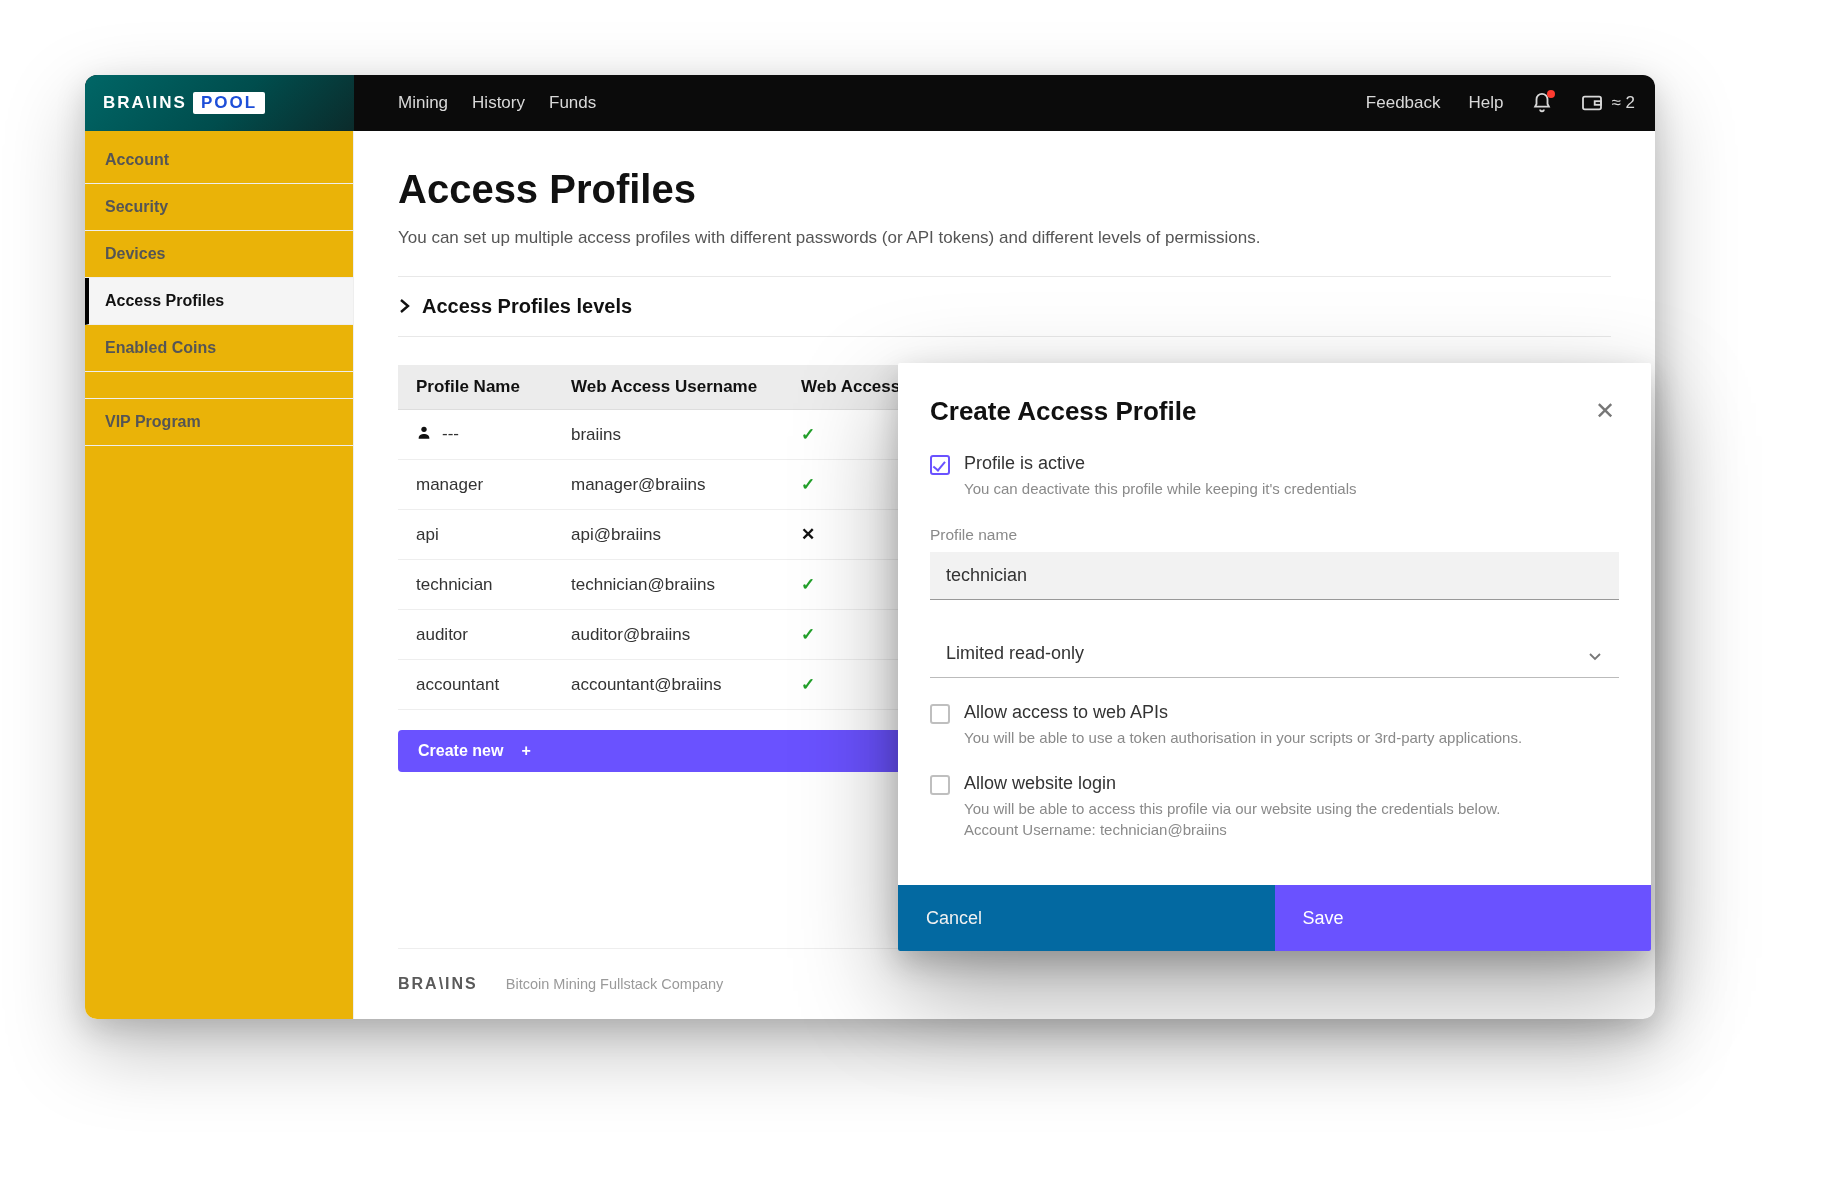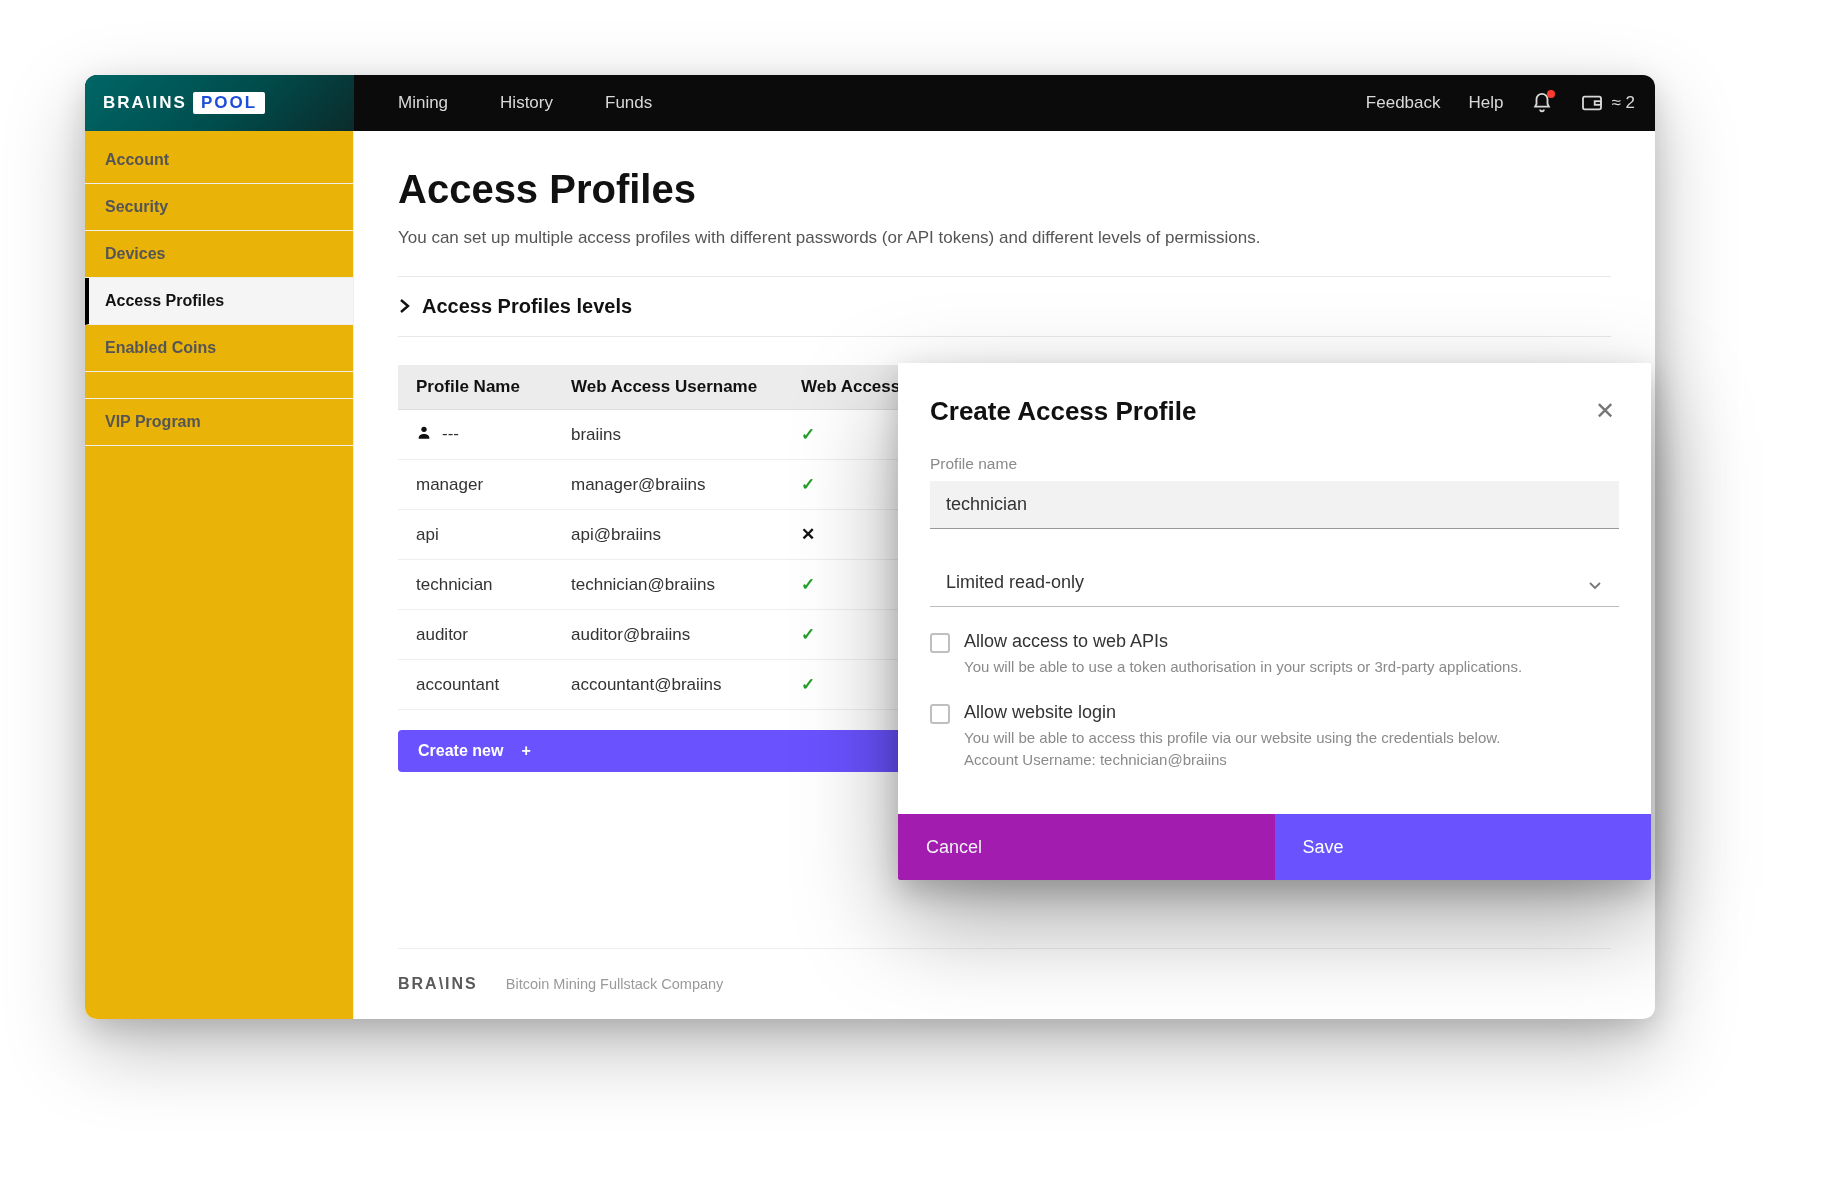--- a/index.html
+++ b/index.html
@@ -32,21 +32,21 @@
   .brand {
     width: 269px; height: 56px;
     background: linear-gradient(135deg, #006666 0%, #004d4d 55%, #0b2b2b 100%);
     display: flex; align-items: center; padding-left: 18px;
     color: #fff; font-weight: 800; letter-spacing: 2px; font-size: 17px;
   }
   .brand .pill {
     display: inline-block; background: #fff; color: #1d4ed8; border-radius: 2px;
     padding: 1px 8px; margin-left: 6px; font-weight: 800; letter-spacing: 2px;
   }
-  .nav { display: flex; gap: 52px; margin-left: 44px; }
+  .nav { display: flex; gap: 24px; margin-left: 44px; }
   .nav-item { cursor: pointer; }
   .tb-right { margin-left: auto; display: flex; align-items: center; gap: 28px; }
   .bell { position: relative; width: 22px; height: 22px; }
   .bell svg { width: 22px; height: 22px; }
   .bell .dot { position: absolute; top: -2px; right: -2px; width: 8px; height: 8px; background: #ff3b30; border-radius: 50%; }
   .wallet { display: flex; align-items: center; gap: 8px; }
   .wallet svg { width: 22px; height: 18px; }
 
   .body-row { display: flex; height: calc(100% - 56px); }
   .sidebar {
@@ -139,21 +139,21 @@
     padding: 13px 16px 13px 16px; display: flex; align-items: flex-end;
     font-size: 18px; color: #333; cursor: pointer;
   }
   .select .sv { flex: 1; }
   .select svg { width: 16px; height: 16px; color: #777; }
   .modal-actions { display: flex; height: 66px; margin-top: 22px; }
   .btn {
     flex: 1; display: flex; align-items: center; padding: 0 28px;
     font-size: 18px; cursor: pointer; border: none;
   }
-  .btn.cancel { background: #a21caf; color: #f1f1f1; }
+  .btn.cancel { background: #0369a1; color: #f1f1f1; }
   .btn.save { background: #6a52ff; color: #fff; }
 </style>
 </head>
 <body>
 
 <div class="outer">
 
   <div class="titlebar">
     <div class="brand">
       <span>BRA\INS</span>
@@ -268,20 +268,27 @@
 
 <div class="modal">
   <div class="modal-inner">
     <div class="modal-head">
       <div class="modal-title">Create Access Profile</div>
       <div class="modal-close">
         <span>✕</span>
       </div>
     </div>
 
+    <div class="chk-row">
+      <span class="chk checked"></span>
+      <div class="chk-body">
+        <div class="lab">Profile is active</div>
+        <div class="desc">You can deactivate this profile while keeping it's credentials</div>
+      </div>
+    </div>
 
     <div class="field-label">Profile name</div>
     <input class="text-input" value="technician" style="">
 
     <div class="select">
       <span class="sv">Limited read-only</span>
       <svg viewBox="0 0 16 16">
           <path d="M3 6 L8 11 L13 6" fill="none" stroke="currentColor" stroke-width="1.8"></path>
         </svg>
     </div>

